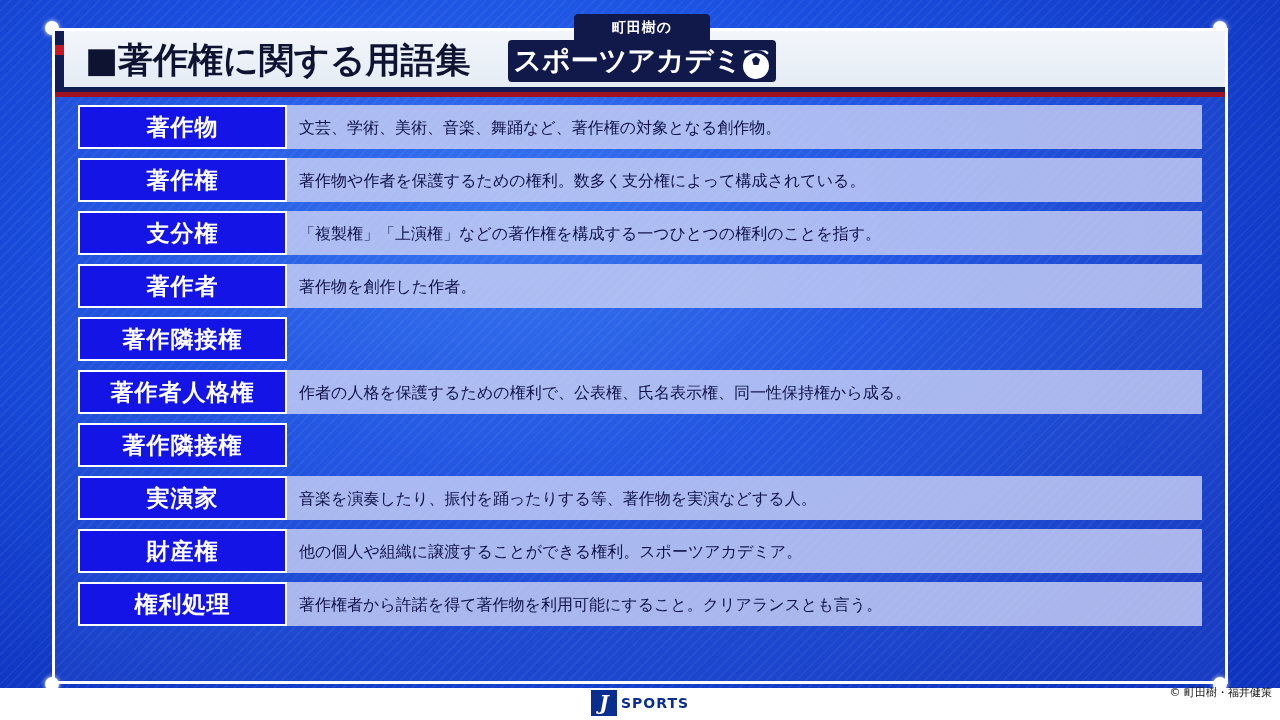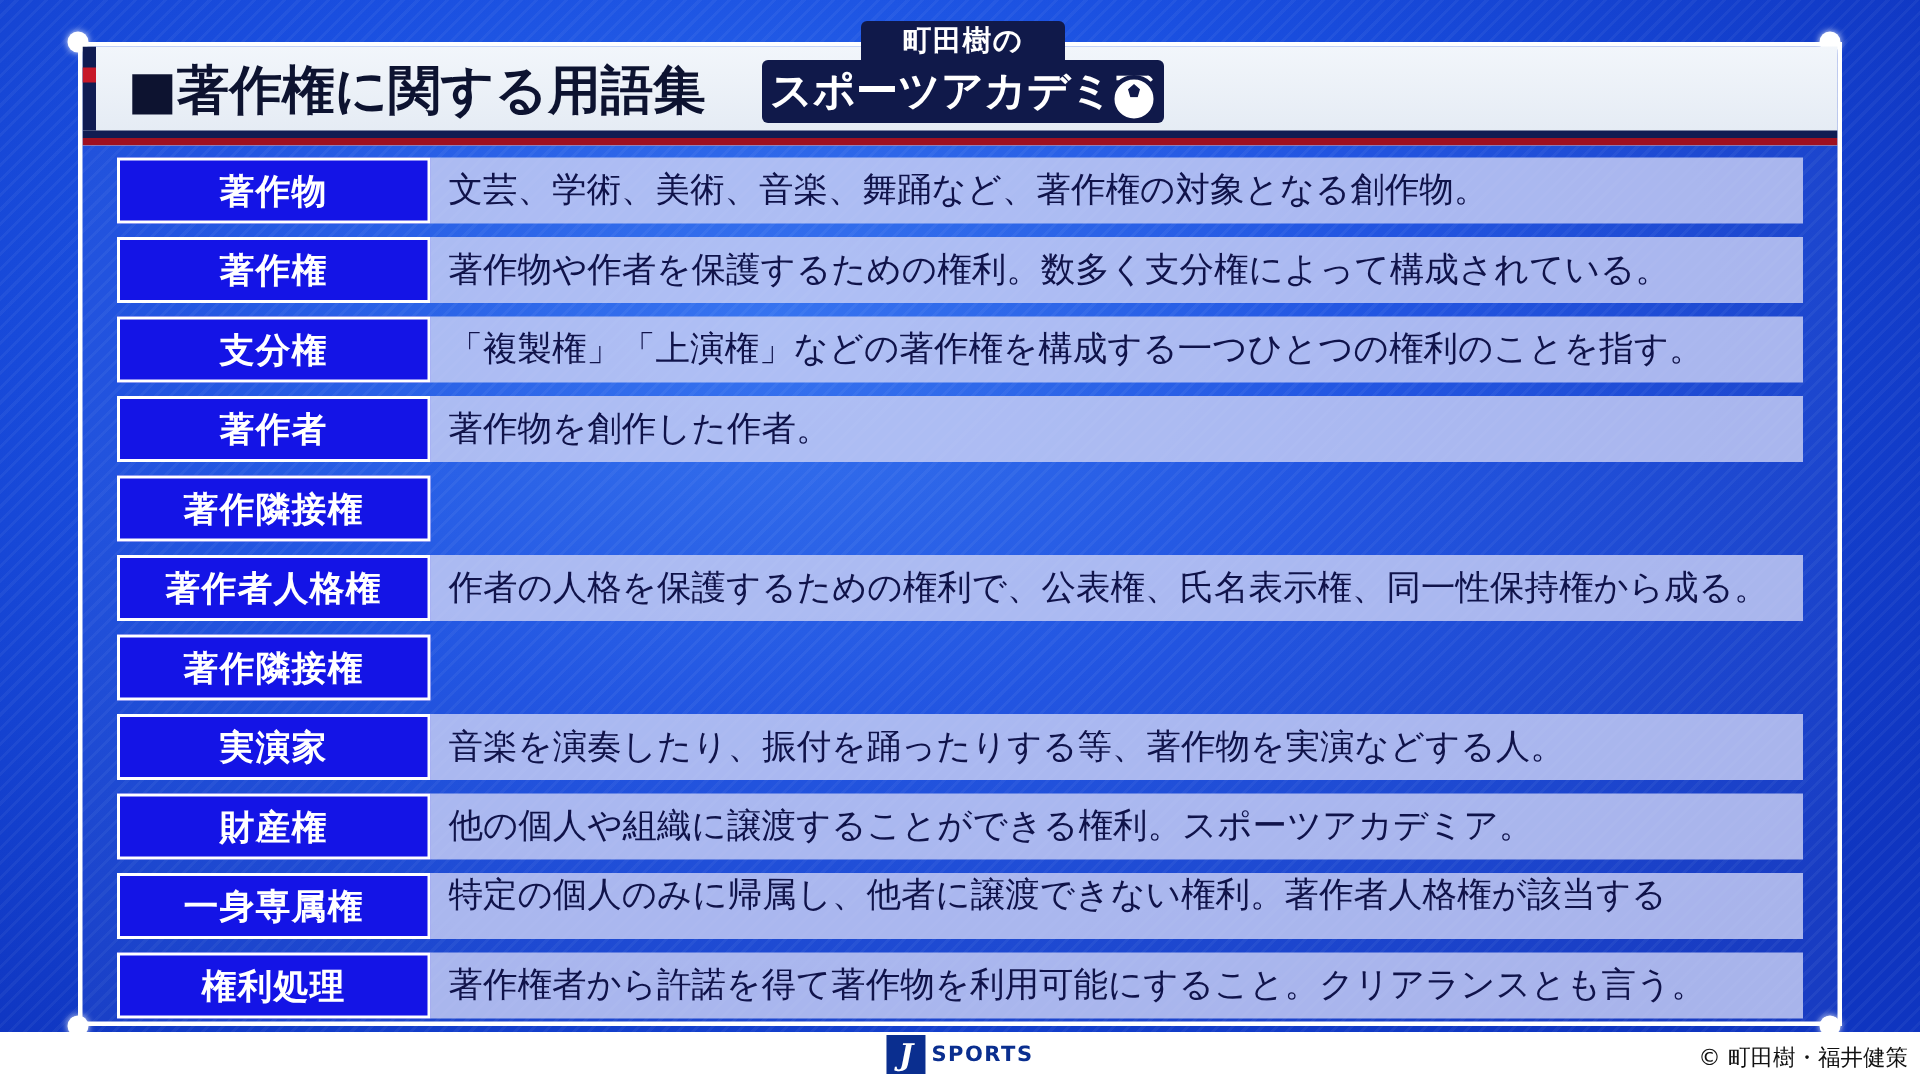--- a/index.html
+++ b/index.html
@@ -118,21 +118,21 @@
   }
   .logo-top {
     position: absolute;
     left: 66px;
     top: 0px;
     width: 136px;
     height: 26px;
     background: #10194a;
     border-radius: 4px 4px 0 0;
     color: #ffffff;
-    font-size: 19px;
+    font-size: 14px;
     font-weight: bold;
     text-align: center;
     line-height: 26px;
     letter-spacing: 1px;
   }
   .logo-main {
     position: absolute;
     left: 0px;
     top: 26px;
     width: 268px;
@@ -192,21 +192,21 @@
     display: flex;
     align-items: center;
     justify-content: center;
     letter-spacing: 1px;
     white-space: nowrap;
   }
   .desc {
     flex: 1 1 auto;
     background: rgba(205, 210, 245, 0.80);
     color: #10134a;
-    font-size: 23px;
+    font-size: 16px;
     display: flex;
     align-items: center;
     padding: 1px 8px 0 12px;
     box-sizing: border-box;
     line-height: 1.25;
     letter-spacing: 0px;
   }
   .desc.two-line {
     align-items: flex-start;
     padding-top: 1px;
@@ -247,23 +247,23 @@
   }
   .js-text {
     color: #0a2e8f;
     font-size: 14px;
     font-weight: bold;
     letter-spacing: 1px;
   }
   .copyright {
     position: absolute;
     right: 8px;
-    bottom: 5px;
+    bottom: 20px;
     color: #111111;
-    font-size: 15px;
+    font-size: 11px;
     white-space: nowrap;
   }
 </style>
 </head>
 <body>
 
 <div id="stage">
 
   <div class="panel"></div>
   <div class="corner-dot cd-tl"></div>
@@ -322,27 +322,20 @@
     <div class="row">
       <div class="term">実演家</div>
       <div class="desc">音楽を演奏したり、振付を踊ったりする等、著作物を実演などする人。</div>
     </div>
 
     <div class="row">
       <div class="term">財産権</div>
       <div class="desc">他の個人や組織に譲渡することができる権利。スポーツアカデミア。</div>
     </div>
 
-    <div class="row">
-      <div class="term">一身専属権</div>
-      <div class="desc two-line">
-        <span>特定の個人のみに帰属し、他者に譲渡できない権利。著作者人格権が該当す</span>
-        <span>る</span>
-      </div>
-    </div>
 
     <div class="row">
       <div class="term">権利処理</div>
       <div class="desc">著作権者から許諾を得て著作物を利用可能にすること。クリアランスとも言う。</div>
     </div>
 
   </div>
 
   <div class="bottom-bar">
     <div class="jsports">

